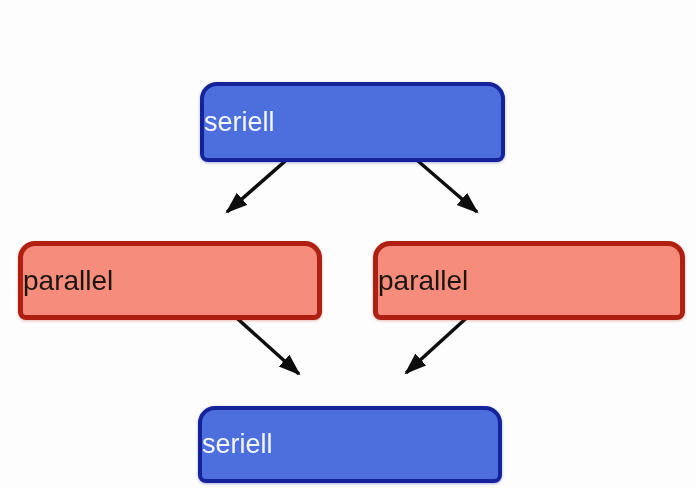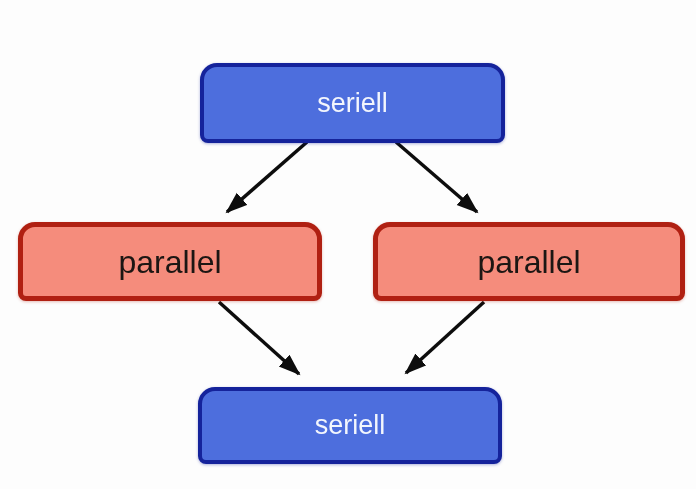--- a/index.html
+++ b/index.html
@@ -29,41 +29,41 @@
     stroke-linecap: butt;
   }
   .arrow-head {
     fill: var(--arrow, #0d0d0d);
   }
   .node {
     position: absolute;
     box-sizing: border-box;
     display: flex;
     align-items: center;
-    justify-content: center;
     border-radius: 17px 17px 8px 8px;
+    margin-top: 19px;
   }
   .node.serial {
     background: var(--serial-fill, #4d6edd);
     border: 4px solid var(--serial-border, #15239b);
     box-shadow: 0 1px 3px rgba(20, 35, 155, 0.35);
   }
   .node.serial .node-label {
     color: var(--serial-text, #f3f6fd);
     font-size: 27px;
     line-height: 1;
   }
   .node.parallel {
     background: var(--parallel-fill, #f58c7c);
     border: 5px solid var(--parallel-border, #b02012);
     box-shadow: 0 1px 3px rgba(176, 32, 18, 0.3);
   }
   .node.parallel .node-label {
     color: var(--parallel-text, #1c1613);
-    font-size: 32px;
+    font-size: 28px;
     line-height: 1;
   }
 </style>
 </head>
 <body>
 
 <div class="canvas">
 
   <svg class="arrows-layer" viewBox="0 0 696 489" xmlns="http://www.w3.org/2000/svg">
     <defs>

